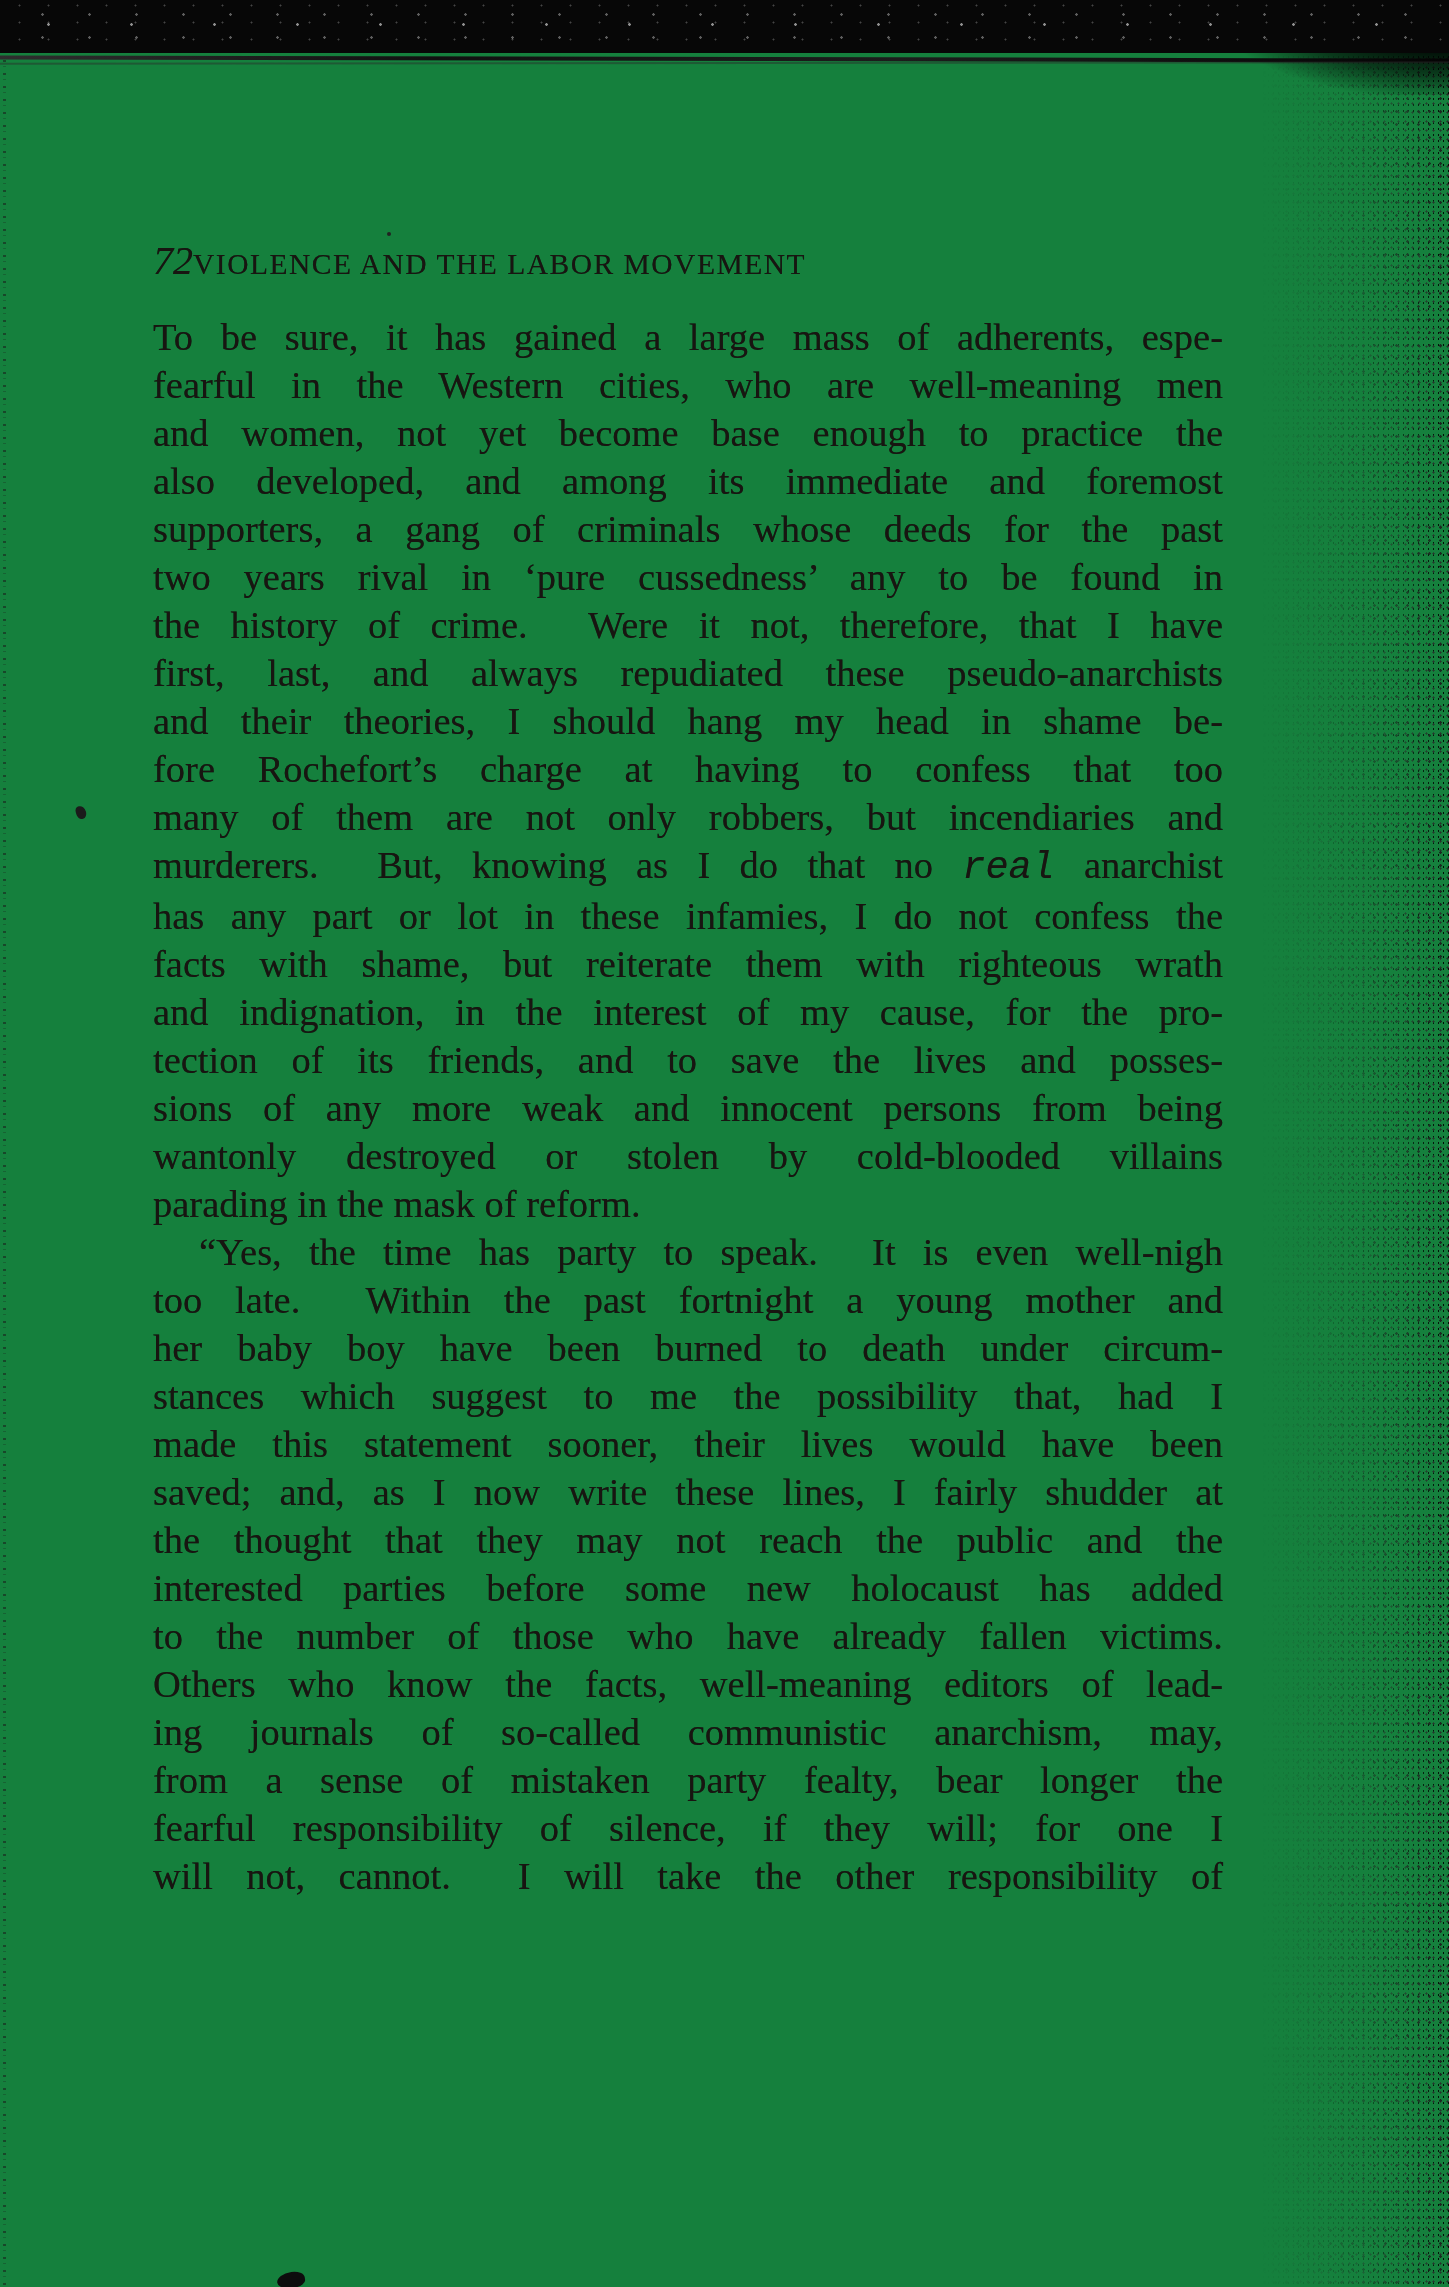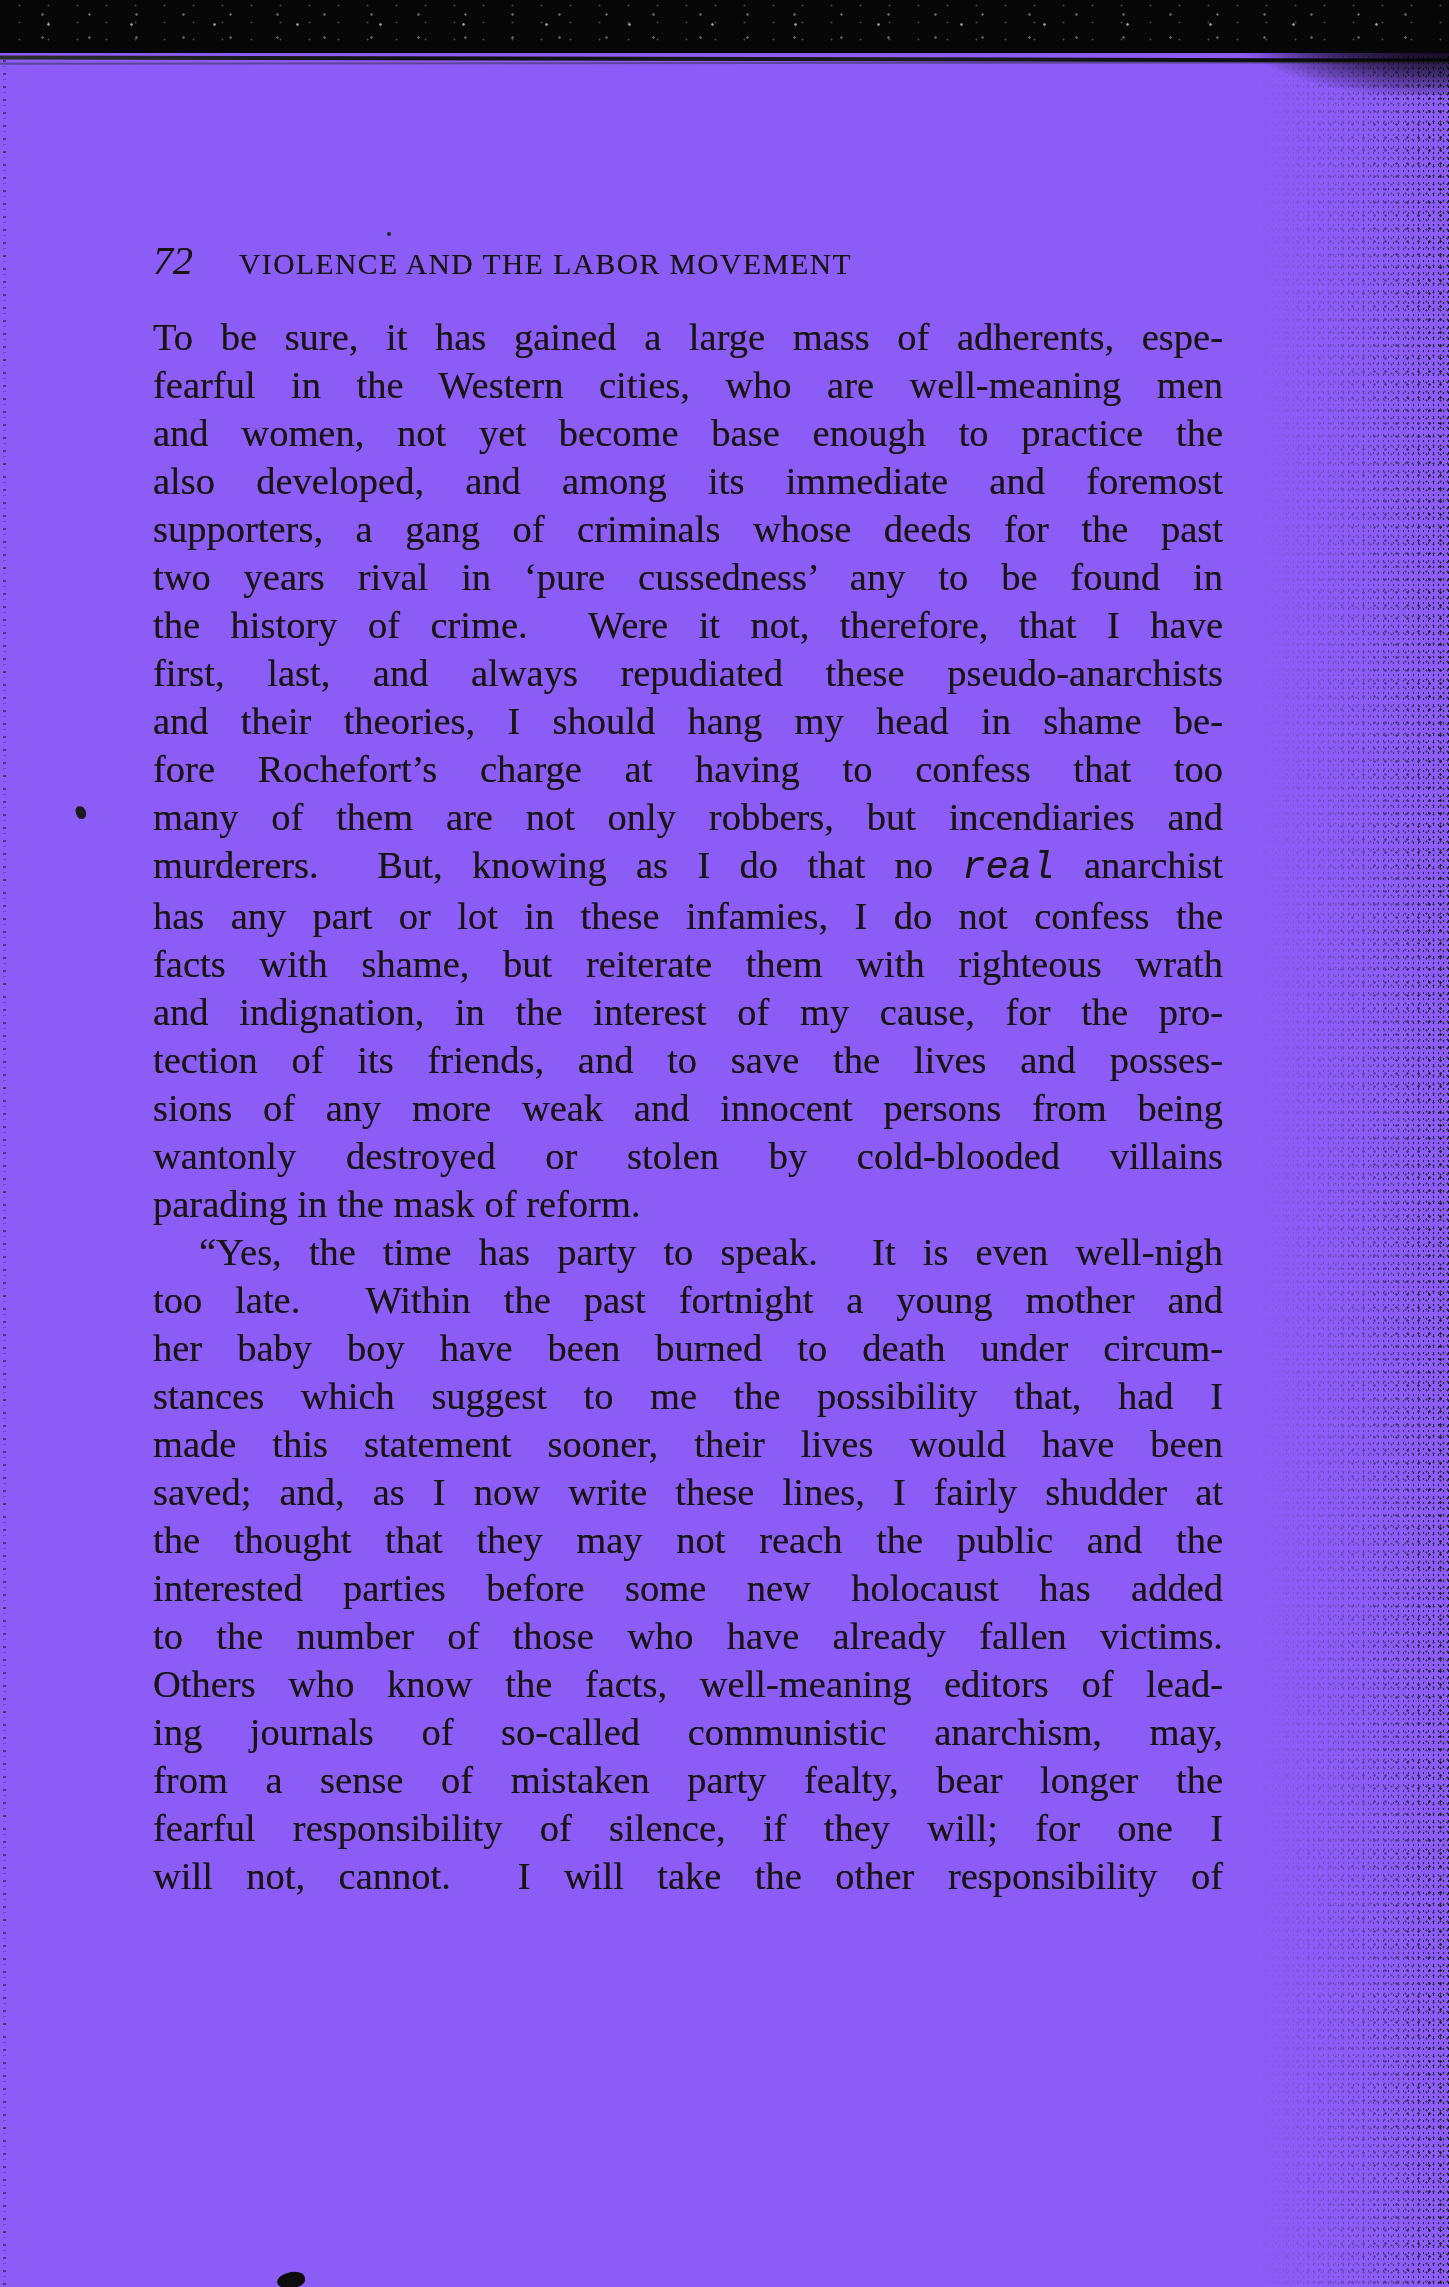--- a/index.html
+++ b/index.html
@@ -2,21 +2,21 @@
 <html><head>
 <meta charset="utf-8">
 <style>
   * { margin:0; padding:0; box-sizing:border-box; }
   html, body { background:#ffffff; }
 
   .page {
     position:relative;
     width:1449px;
     height:2287px;
-    background:#8b5cf6;
+    background:#15803d;
     overflow:hidden;
     font-family:"Liberation Serif","DejaVu Serif",serif;
     color:#181511;
   }
 
   
   .top-band {
     position:absolute; top:0; left:0; width:100%; height:53px;
     background-color:#070707;
     background-image:
@@ -65,21 +65,21 @@
       rgba(25,25,25,.55) 0 2px, transparent 2px 6px,
       rgba(25,25,25,.28) 6px 7px, transparent 7px 13px);
     z-index:3;
   }
 
   .page-header {
     position:absolute; left:153px; top:237px; width:1070px;
     display:flex; align-items:baseline;
   }
   .page-number { font-size:40px; font-style:italic; text-shadow:0 0 .6px rgba(10,10,10,.6); }
-  .running-title { margin-left:46px; font-size:29.5px; letter-spacing:1.5px; text-shadow:0 0 .6px rgba(10,10,10,.55); }
+  .running-title { font-size:29.5px; letter-spacing:1.5px; text-shadow:0 0 .6px rgba(10,10,10,.55); }
 
   .body-text {
     position:absolute; left:153px; top:313px; width:1070px;
     font-size:38.5px; line-height:48px;
   }
   .text-line {
     text-align:justify;
     text-align-last:justify;
     white-space:pre-wrap;
     text-shadow:0 0 .6px rgba(10,10,10,.55);

